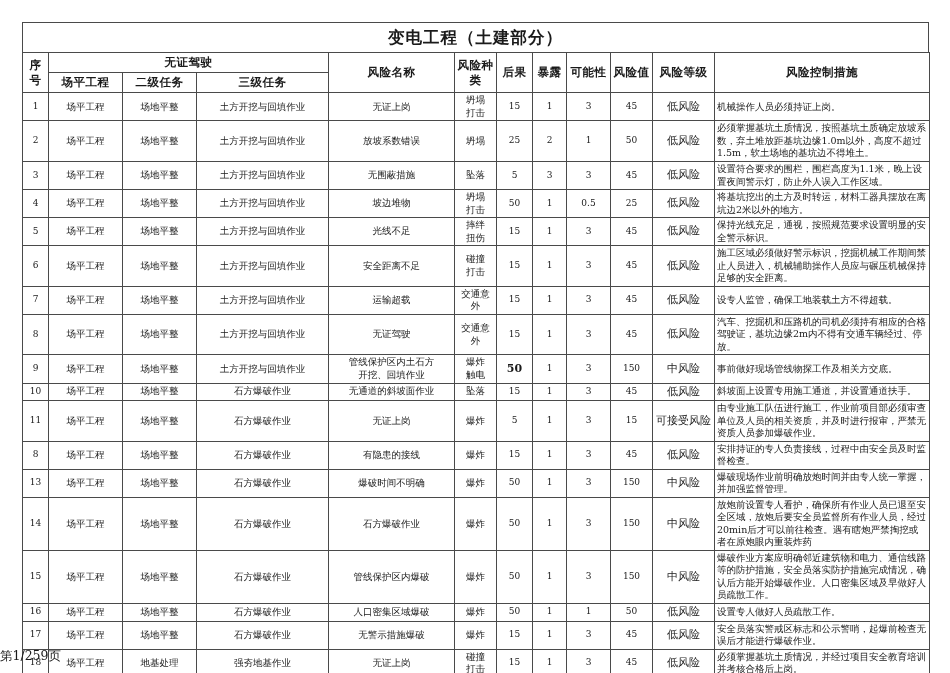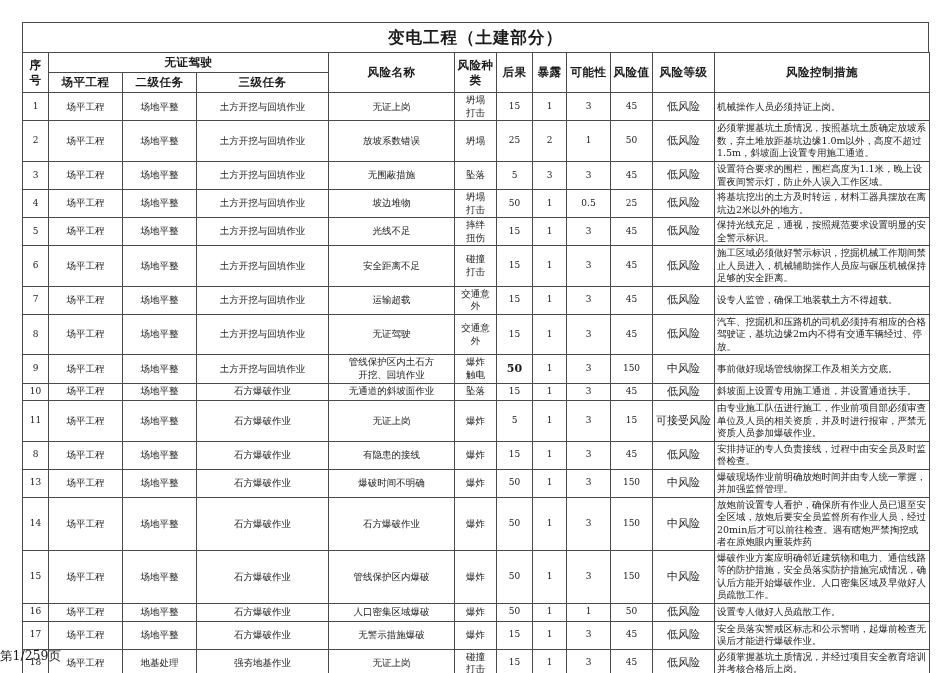--- a/index.html
+++ b/index.html
@@ -169,21 +169,21 @@
           <td class="c-t1">场平工程</td>
           <td class="c-t2">场地平整</td>
           <td class="c-t3">土方开挖与回填作业</td>
           <td class="c-rname">放坡系数错误</td>
           <td class="c-rkind">坍塌</td>
           <td class="c-res">25</td>
           <td class="c-exp">2</td>
           <td class="c-prob">1</td>
           <td class="c-val">50</td>
           <td class="c-lvl">低风险</td>
-          <td class="c-meas">必须掌握基坑土质情况，按照基坑土质确定放坡系数，弃土堆放距基坑边缘1.0m以外，高度不超过1.5m，斜坡面上设置专用施工通道。</td>
+          <td class="c-meas">必须掌握基坑土质情况，按照基坑土质确定放坡系数，弃土堆放距基坑边缘1.0m以外，高度不超过1.5m，软土场地的基坑边不得堆土。</td>
         </tr>
         <tr>
           <td class="c-idx">3</td>
           <td class="c-t1">场平工程</td>
           <td class="c-t2">场地平整</td>
           <td class="c-t3">土方开挖与回填作业</td>
           <td class="c-rname">无围蔽措施</td>
           <td class="c-rkind">坠落</td>
           <td class="c-res">5</td>
           <td class="c-exp">3</td>

